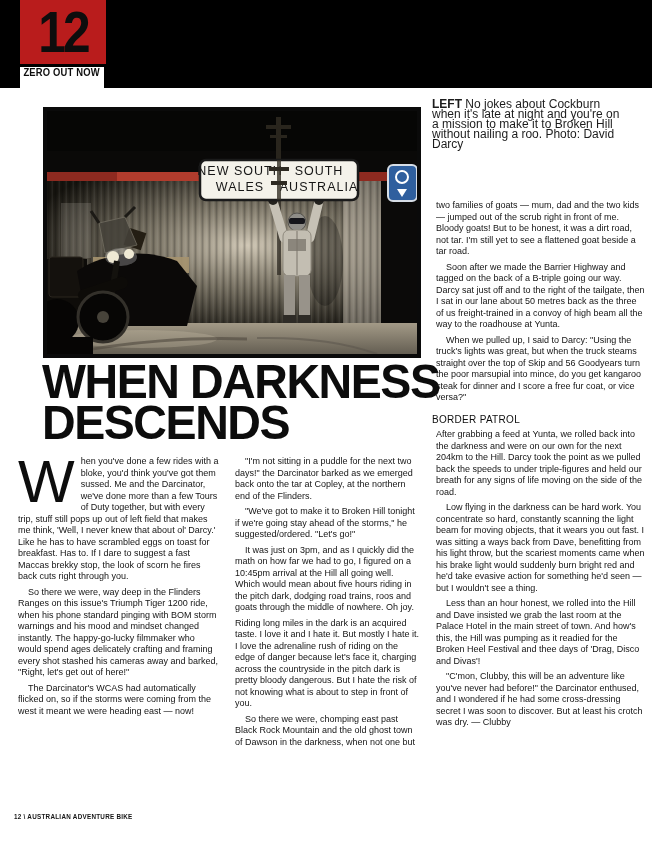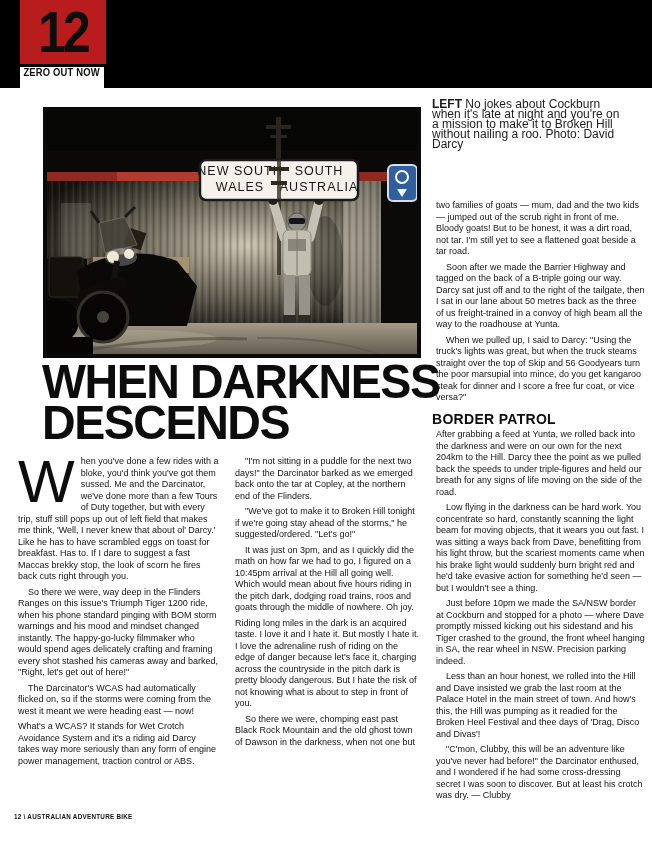--- a/index.html
+++ b/index.html
@@ -42,21 +42,21 @@
     color:#0c0c0c; transform:scaleX(.97); transform-origin:left top; white-space:nowrap;
   }
   
   .col { position:absolute; font-size:9px; line-height:11.5px; color:#141414; }
   .col-1 { left:14px;  top:452px; width:209px; }
   .col-2 { left:231px; top:452px; width:193px; }
   .col-3 { left:432px; top:196px; width:218px; }
   .col p { margin:4px; }
   .col p.indent { text-indent:10px; }
   .section-head {
-    font-size:14px; font-weight:bold; letter-spacing:.3px; color:#0d0d0d;
+    font-size:10px; font-weight:normal; letter-spacing:.3px; color:#0d0d0d;
     margin:10px 0 2px 0;
   }
   .dropcap {
     float:left; font-size:60px; line-height:47px; padding:2px 6px 0 0; color:#0d0d0d;
   }
   
   .page-footer {
     position:absolute; left:14px; top:813px;
     font-size:7px; font-weight:bold; letter-spacing:.3px; color:#141414;
     transform:scaleX(.9); transform-origin:left top; white-space:nowrap;
@@ -205,38 +205,36 @@
 
   <div class="headline">
     <div>WHEN DARKNESS</div>
     <div>DESCENDS</div>
   </div>
 
   <div class="col col-1">
     <p><span class="dropcap">W</span><span>hen you've done a few rides with a bloke, you'd think you've got them sussed. Me and the Darcinator, we've done more than a few Tours of Duty together, but with every trip, stuff still pops up out of left field that makes me think, 'Well, I never knew that about ol' Darcy.' Like he has to have scrambled eggs on toast for breakfast. Has to. If I dare to suggest a fast Maccas brekky stop, the look of scorn he fires back cuts right through you.</span></p>
     <p class="indent">So there we were, way deep in the Flinders Ranges on this issue's Triumph Tiger 1200 ride, when his phone standard pinging with BOM storm warnings and his mood and mindset changed instantly. The happy-go-lucky filmmaker who would spend ages delicately crafting and framing every shot stashed his cameras away and barked, "Right, let's get out of here!"</p>
     <p class="indent">The Darcinator's WCAS had automatically flicked on, so if the storms were coming from the west it meant we were heading east — now!</p>
-    <p>What's a WCAS? It stands for Wet Crotch Avoidance System and it's a riding aid Darcy takes way more seriously than any form of engine power management, traction control or ABS.</p>
   </div>
 
   <div class="col col-2">
     <p class="indent">"I'm not sitting in a puddle for the next two days!" the Darcinator barked as we emerged back onto the tar at Copley, at the northern end of the Flinders.</p>
     <p class="indent">"We've got to make it to Broken Hill tonight if we're going stay ahead of the storms," he suggested/ordered. "Let's go!"</p>
     <p class="indent">It was just on 3pm, and as I quickly did the math on how far we had to go, I figured on a 10:45pm arrival at the Hill all going well. Which would mean about five hours riding in the pitch dark, dodging road trains, roos and goats through the middle of nowhere. Oh joy.</p>
     <p>Riding long miles in the dark is an acquired taste. I love it and I hate it. But mostly I hate it. I love the adrenaline rush of riding on the edge of danger because let's face it, charging across the countryside in the pitch dark is pretty bloody dangerous. But I hate the risk of not knowing what is about to step in front of you.</p>
     <p class="indent">So there we were, chomping east past Black Rock Mountain and the old ghost town of Dawson in the darkness, when not one but</p>
   </div>
 
   <div class="col col-3">
     <p>two families of goats — mum, dad and the two kids — jumped out of the scrub right in front of me. Bloody goats! But to be honest, it was a dirt road, not tar. I'm still yet to see a flattened goat beside a tar road.</p>
     <p class="indent">Soon after we made the Barrier Highway and tagged on the back of a B-triple going our way. Darcy sat just off and to the right of the tailgate, then I sat in our lane about 50 metres back as the three of us freight-trained in a convoy of high beam all the way to the roadhouse at Yunta.</p>
     <p class="indent">When we pulled up, I said to Darcy: "Using the truck's lights was great, but when the truck steams straight over the top of Skip and 56 Goodyears turn the poor marsupial into mince, do you get kangaroo steak for dinner and I score a free fur coat, or vice versa?"</p>
     <div class="section-head">BORDER PATROL</div>
-    <p>After grabbing a feed at Yunta, we rolled back into the darkness and were on our own for the next 204km to the Hill. Darcy thee the point as we pulled back the speeds to under triple-figures and held our breath for any signs of life moving on the side of the road.</p>
+    <p>After grabbing a feed at Yunta, we rolled back into the darkness and were on our own for the next 204km to the Hill. Darcy took the point as we pulled back the speeds to under triple-figures and held our breath for any signs of life moving on the side of the road.</p>
     <p class="indent">Low flying in the darkness can be hard work. You concentrate so hard, constantly scanning the light beam for moving objects, that it wears you out fast. I was sitting a ways back from Dave, benefitting from his light throw, but the scariest moments came when his brake light would suddenly burn bright red and he'd take evasive action for something he'd seen — but I wouldn't see a thing.</p>
-    <p class="indent">Just before 10pm we made the SA/NSW border at Cockburn and stopped for a photo — where Dave promptly missed kicking out his sidestand and his Tiger crashed to the ground, the front wheel hanging in SA, the rear wheel in NSW. Precision parking indeed.</p>
     <p class="indent">Less than an hour honest, we rolled into the Hill and Dave insisted we grab the last room at the Palace Hotel in the main street of town. And how's this, the Hill was pumping as it readied for the Broken Heel Festival and thee days of 'Drag, Disco and Divas'!</p>
     <p class="indent">"C'mon, Clubby, this will be an adventure like you've never had before!" the Darcinator enthused, and I wondered if he had some cross-dressing secret I was soon to discover. But at least his crotch was dry. — Clubby</p>
   </div>
 
   <div class="page-footer">12 \ AUSTRALIAN ADVENTURE BIKE</div>
 
 </div>
 
 </body></html>

